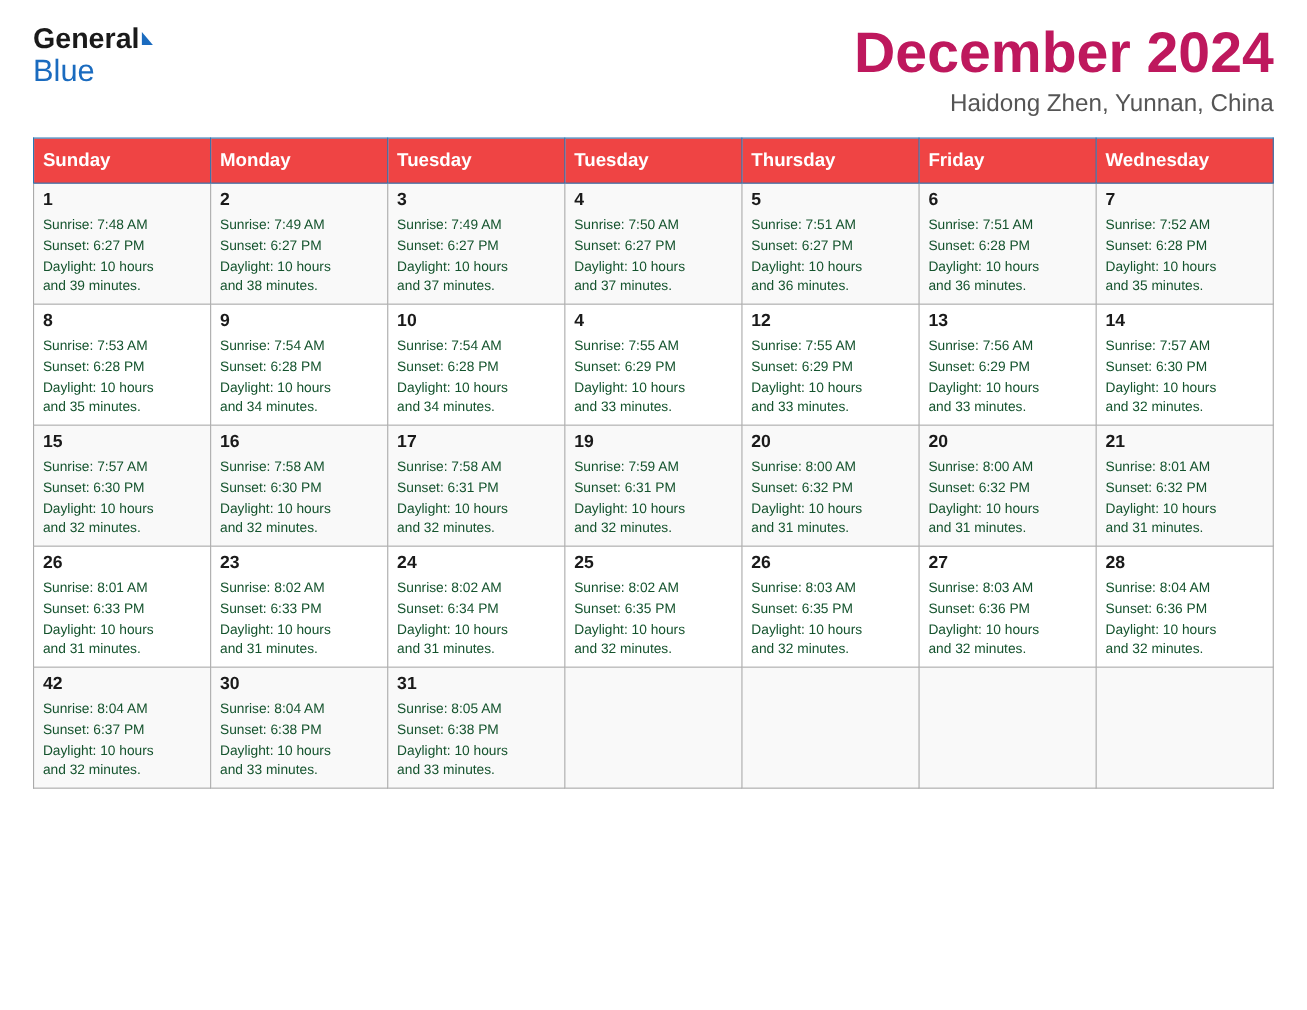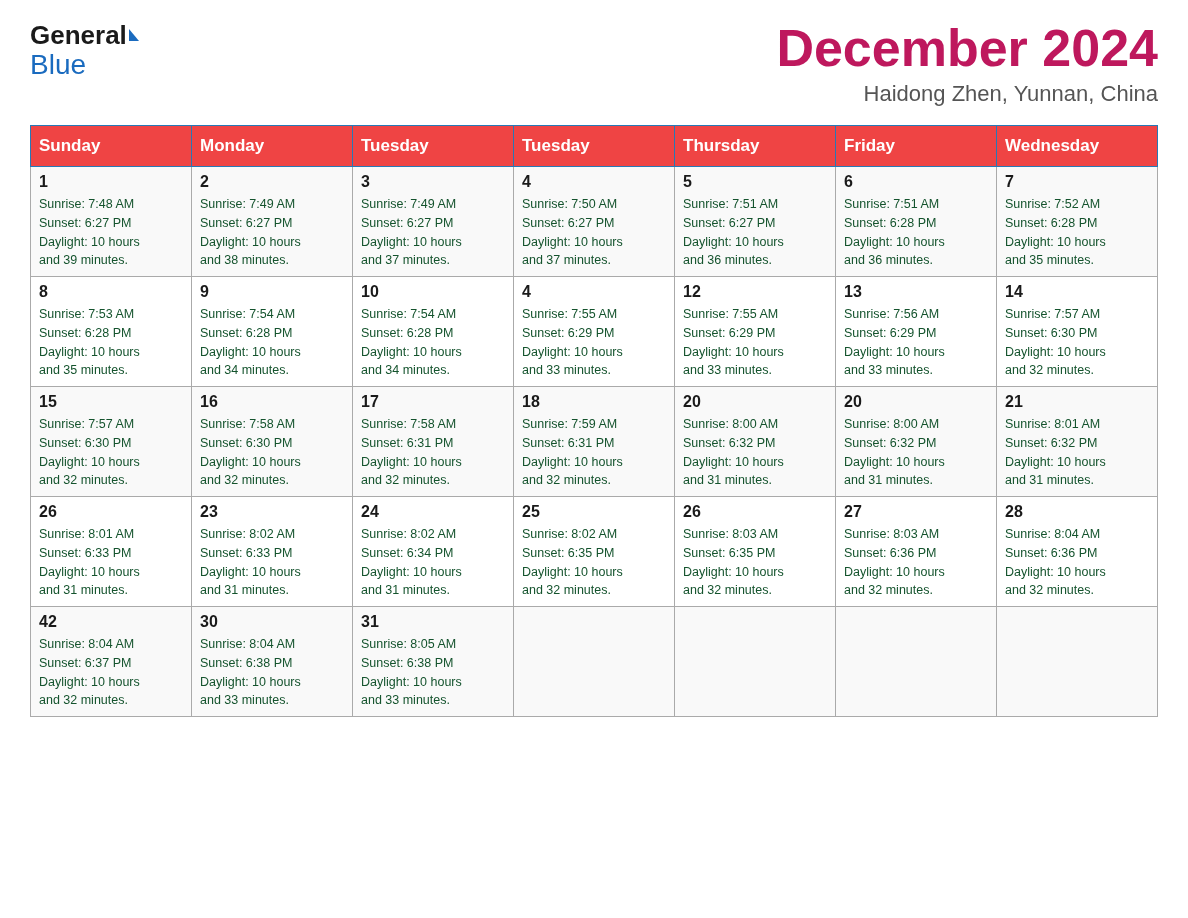--- a/index.html
+++ b/index.html
@@ -197,21 +197,21 @@
         </td>
         <td>
           <span class="day-number">16</span>
           <div class="day-info">Sunrise: 7:58 AM<br>Sunset: 6:30 PM<br>Daylight: 10 hours<br>and 32 minutes.</div>
         </td>
         <td>
           <span class="day-number">17</span>
           <div class="day-info">Sunrise: 7:58 AM<br>Sunset: 6:31 PM<br>Daylight: 10 hours<br>and 32 minutes.</div>
         </td>
         <td>
-          <span class="day-number">18</span>
+          <span class="day-number">19</span>
           <div class="day-info">Sunrise: 7:59 AM<br>Sunset: 6:31 PM<br>Daylight: 10 hours<br>and 32 minutes.</div>
         </td>
         <td>
           <span class="day-number">20</span>
           <div class="day-info">Sunrise: 8:00 AM<br>Sunset: 6:32 PM<br>Daylight: 10 hours<br>and 31 minutes.</div>
         </td>
         <td>
           <span class="day-number">20</span>
           <div class="day-info">Sunrise: 8:00 AM<br>Sunset: 6:32 PM<br>Daylight: 10 hours<br>and 31 minutes.</div>
         </td>

